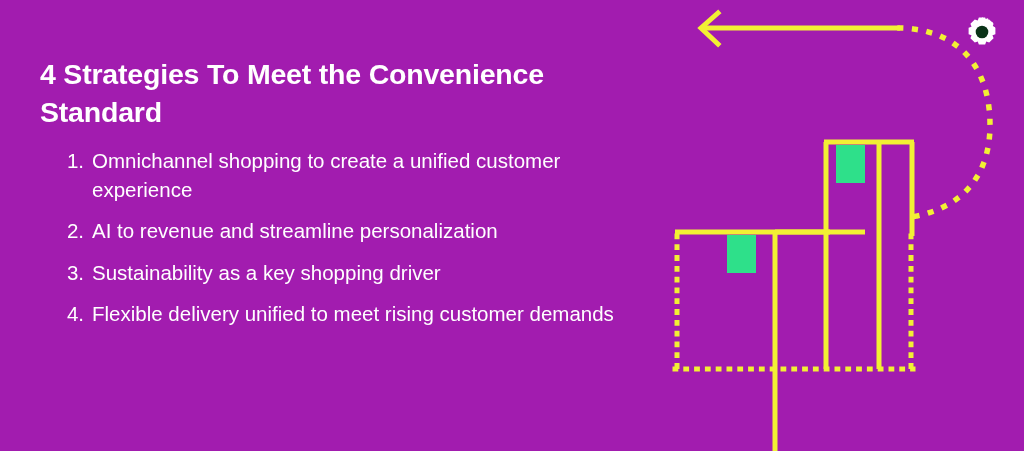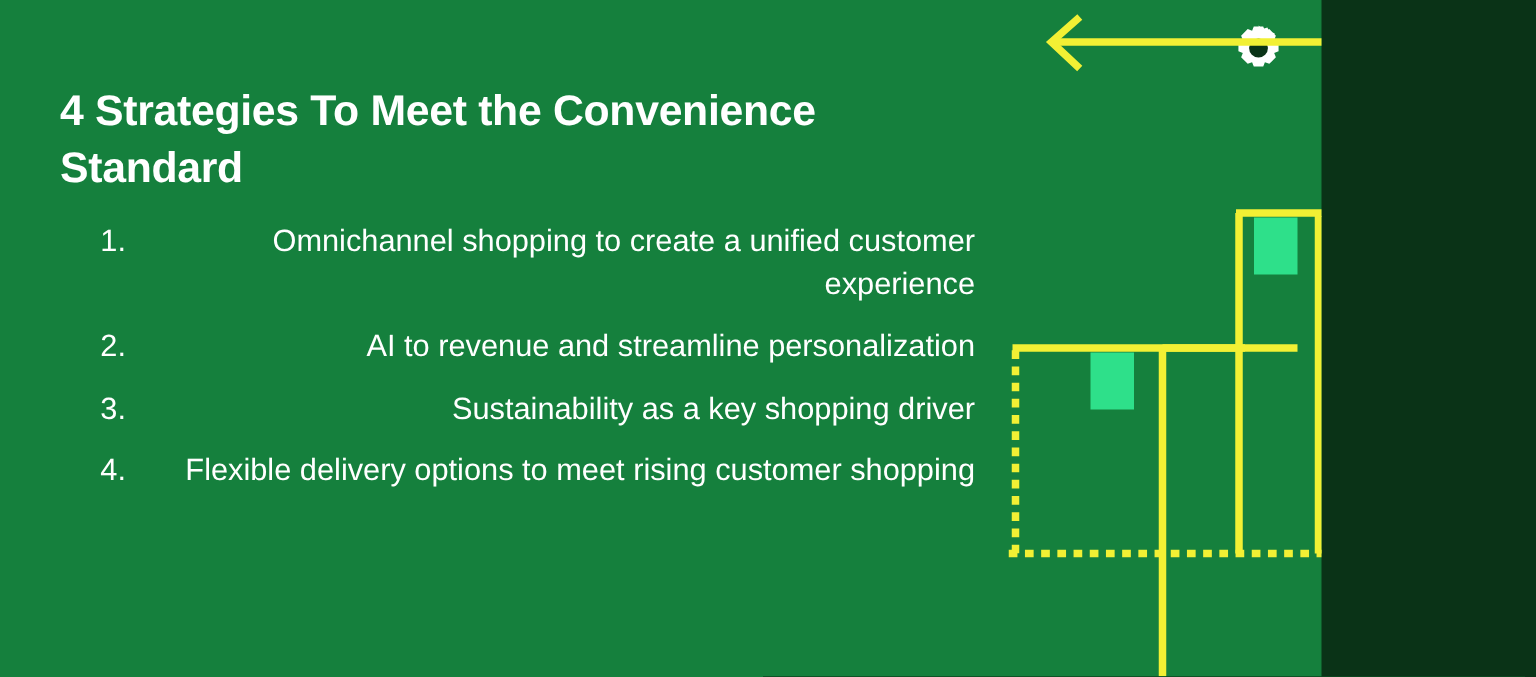--- a/index.html
+++ b/index.html
@@ -6,23 +6,23 @@
   html, body {
     margin: 0;
     padding: 0;
     background: #0a3317;
   }
   body {
     font-family: "Liberation Sans", sans-serif;
   }
   .slide {
     position: relative;
-    width: 881px;
+    width: 1024px;
     height: 451px;
-    background: #15803d;
+    background: #a21caf;
     overflow: hidden;
   }
 
   
   .content {
     position: absolute;
     left: 40px;
     top: 56px;
     width: 610px;
   }
@@ -33,21 +33,20 @@
     color: #ffffff;
     letter-spacing: -0.2px;
     margin: 0 0 14px 0;
     max-width: 600px;
   }
   ol.strategy-list {
     margin: 0;
     padding: 0 0 0 52px;
     list-style: none;
     counter-reset: strat;
-    text-align: right;
   }
   ol.strategy-list > li {
     counter-increment: strat;
     position: relative;
     font-size: 20.5px;
     line-height: 1.43;
     color: #ffffff;
     margin: 0 0 12px 0;
     max-width: 560px;
   }
@@ -99,21 +98,21 @@
     </svg>
   </div>
 
   <div class="content">
     <h1 class="title">4 Strategies To Meet the Convenience Standard</h1>
 
     <ol class="strategy-list">
       <li>Omnichannel shopping to create a unified customer experience</li>
       <li>AI to revenue and streamline personalization</li>
       <li>Sustainability as a key shopping driver</li>
-      <li>Flexible delivery options to meet rising customer shopping</li>
+      <li>Flexible delivery unified to meet rising customer demands</li>
     </ol>
   </div>
 
   <div class="graphic">
     <svg viewBox="0 0 364 451" width="364" height="451" aria-hidden="true">
 
       <g>
         <line x1="43" y1="28" x2="240" y2="28" stroke="#f2f034" stroke-width="5"></line>
         <polyline points="58,13 41,28 58,44" fill="none" stroke="#f2f034" stroke-width="5" stroke-linecap="square" stroke-linejoin="miter"></polyline>
       </g>

